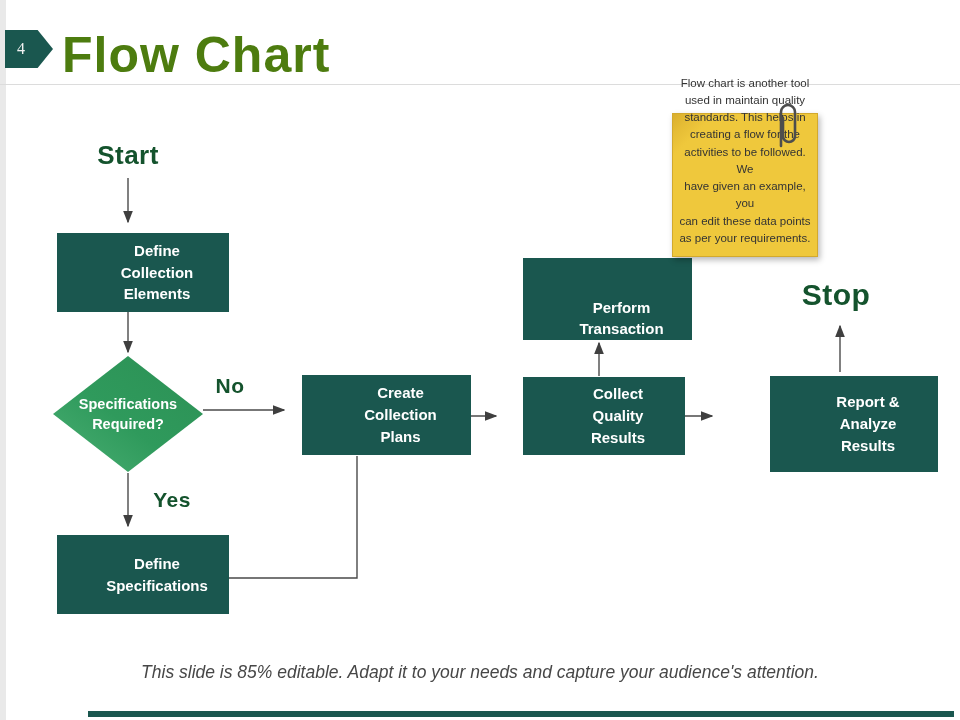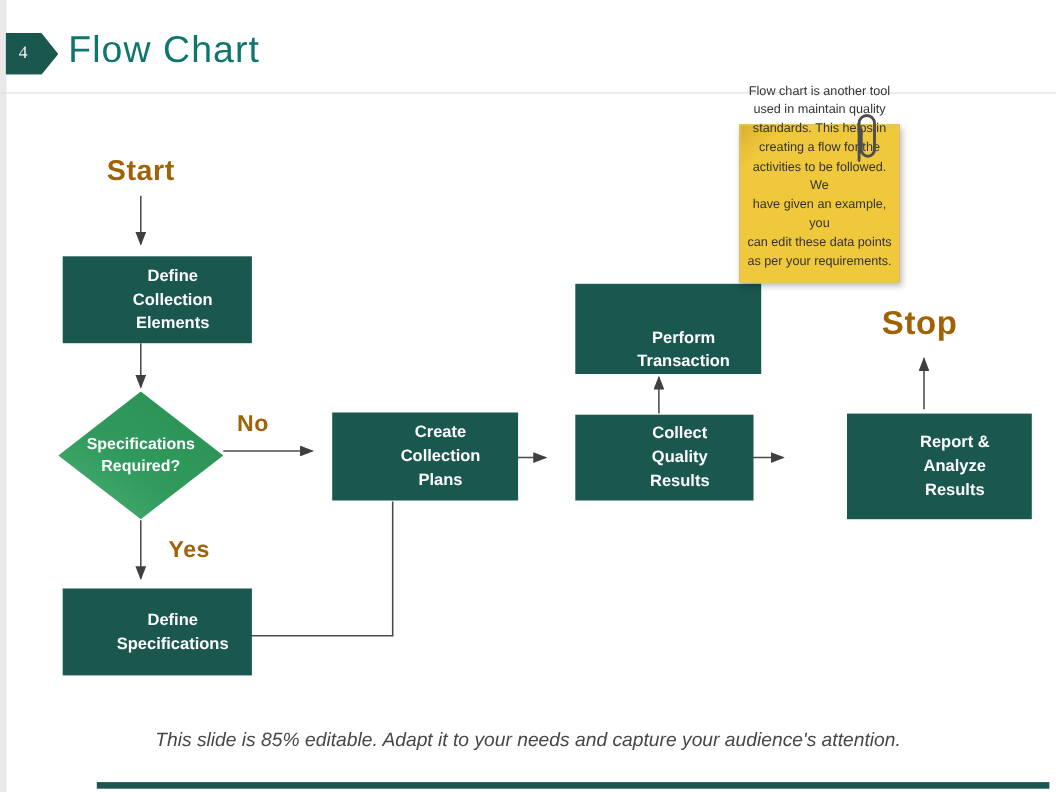--- a/index.html
+++ b/index.html
@@ -12,21 +12,21 @@
   .page-tag{
     position:absolute;left:5px;top:30px;width:48px;height:38px;
     background:var(--teal);
     clip-path:polygon(0 0,68% 0,100% 50%,68% 100%,0 100%);
     color:#f2f2f2;font-family:"Liberation Serif",serif;font-size:16px;
     display:flex;align-items:center;justify-content:center;
     padding-right:16px;box-sizing:border-box;
   }
   .slide-title{
     position:absolute;left:62px;top:26px;
-    font-size:34px;color:#0f766e;font-weight:400;letter-spacing:1px;
+    font-size:50px;color:#4d7c0f;font-weight:700;letter-spacing:1px;
   }
   .title-divider{position:absolute;left:0;top:84px;width:960px;height:1px;background:#dcdcdc;}
 
   .node{
     position:absolute;background:var(--teal);color:#ffffff;
     display:flex;align-items:center;justify-content:center;text-align:center;
     font-weight:bold;font-size:15px;line-height:1.45;white-space:pre-line;padding-left:28px;
   }
   .n-dce{left:57px;top:233px;width:144px;height:79px;}
   .n-dsp{left:57px;top:535px;width:144px;height:79px;}
@@ -35,21 +35,21 @@
   .n-cqr{left:523px;top:377px;width:134px;height:78px;}
   .n-rar{left:770px;top:376px;width:140px;height:96px;}
 
   .diamond-wrap{position:absolute;left:53px;top:356px;width:150px;height:116px;}
   .diamond-label{
     position:absolute;left:0;top:0;width:150px;height:116px;
     display:flex;align-items:center;justify-content:center;text-align:center;
     color:#fff;font-weight:bold;font-size:14.5px;line-height:1.4;white-space:pre-line;
   }
 
-  .flow-label{position:absolute;color:#a16207;font-weight:bold;text-align:center;letter-spacing:.5px;}
+  .flow-label{position:absolute;color:#14532d;font-weight:bold;text-align:center;letter-spacing:.5px;}
   .lbl-start{left:58px;top:140px;width:140px;font-size:26px;}
   .lbl-stop {left:766px;top:278px;width:140px;font-size:30px;}
   .lbl-no   {left:204px;top:374px;width:52px;font-size:21px;}
   .lbl-yes  {left:146px;top:488px;width:52px;font-size:21px;}
 
   .connectors{position:absolute;left:0;top:0;width:960px;height:720px;pointer-events:none;}
 
   .sticky-note{
     position:absolute;left:672px;top:113px;width:146px;height:144px;box-sizing:border-box;
     background:linear-gradient(135deg,#d9ae2e 0px,#e5bc35 14px,var(--note_yellow) 30px);

